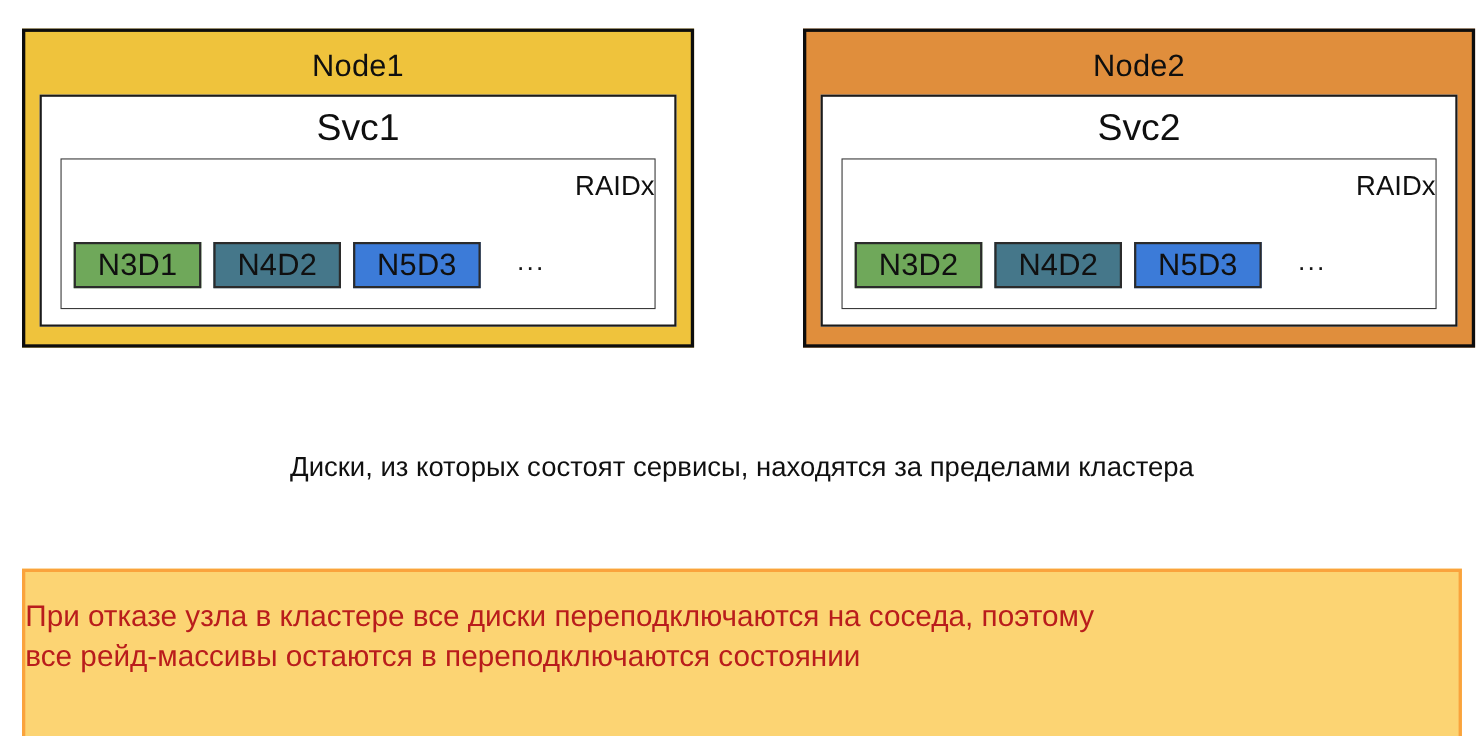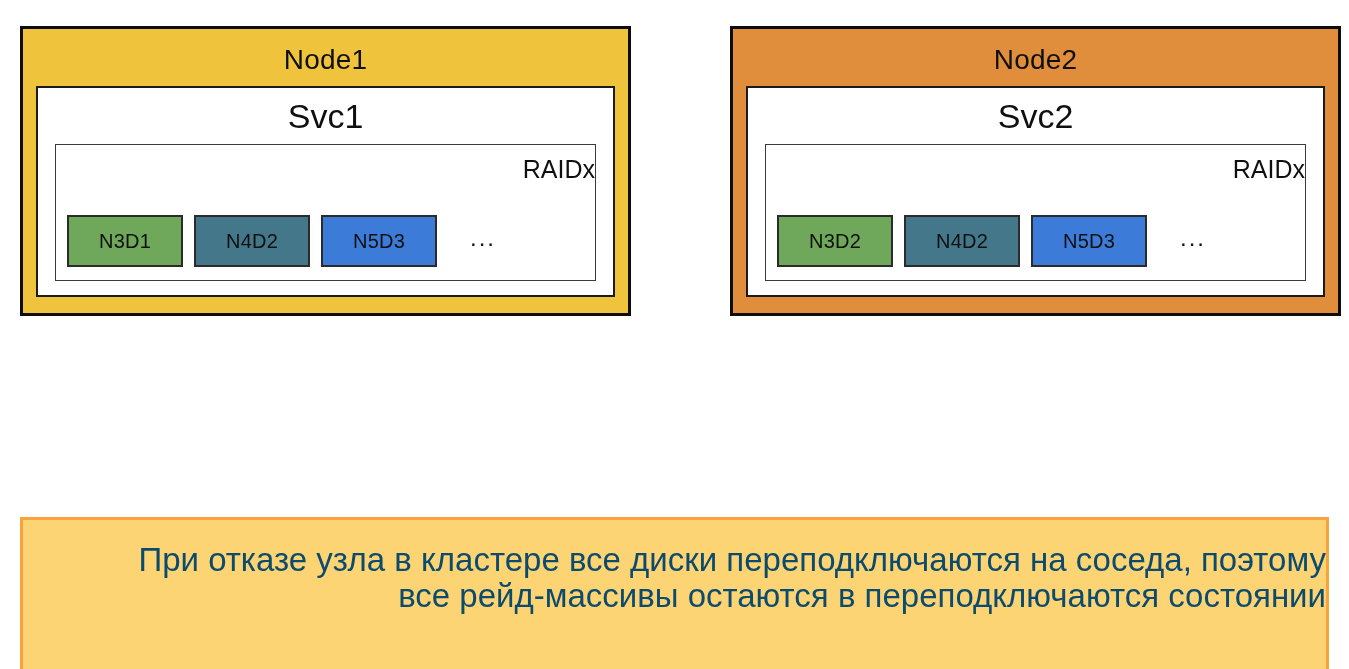--- a/index.html
+++ b/index.html
@@ -96,27 +96,27 @@
     left: 11px;
     right: 8px;
     bottom: 12px;
     height: 54px;
     display: flex;
     align-items: center;
     gap: 11px;
   }
   .disk {
     width: 116px;
-    height: 52px;
+    height: 42px;
     border: 2px solid #2b2b2b;
     box-sizing: border-box;
     display: flex;
     align-items: center;
     justify-content: center;
-    font-size: 20px;
+    font-size: 28px;
     color: #101010;
     letter-spacing: 0.2px;
   }
   .disk-ellipsis {
     margin-left: 22px;
     font-size: 24px;
     line-height: 24px;
     letter-spacing: 2px;
     color: #141414;
     align-self: center;
@@ -141,24 +141,24 @@
     left: 20px;
     top: 517px;
     width: 1309px;
     height: 160px;
     background: #FCD473;
     border: 3px solid #FAA33C;
     box-sizing: border-box;
     padding-top: 22px;
   }
   .callout-line {
-    text-align: right;
-    font-size: 33px;
+    text-align: left;
+    font-size: 27px;
     line-height: 36px;
-    color: #0c4a6e;
+    color: #b91c1c;
   }
 </style>
 </head>
 <body>
 
 <div class="canvas">
 
   <div class="node node-1">
     <div class="node-title">Node1</div>
 
@@ -190,19 +190,20 @@
         <div class="disk-row">
           <div class="disk" style="background:#6FA85A">N3D2</div>
           <div class="disk" style="background:#45778A">N4D2</div>
           <div class="disk" style="background:#3C7BD8">N5D3</div>
           <div class="disk-ellipsis">...</div>
         </div>
       </div>
     </div>
   </div>
 
+  <div class="caption">Диски, из которых состоят сервисы, находятся за пределами кластера</div>
 
   <div class="callout">
     <div class="callout-line">При отказе узла в кластере все диски переподключаются на соседа, поэтому</div>
     <div class="callout-line">все рейд-массивы остаются в переподключаются состоянии</div>
   </div>
 
 </div>
 
 </body></html>

